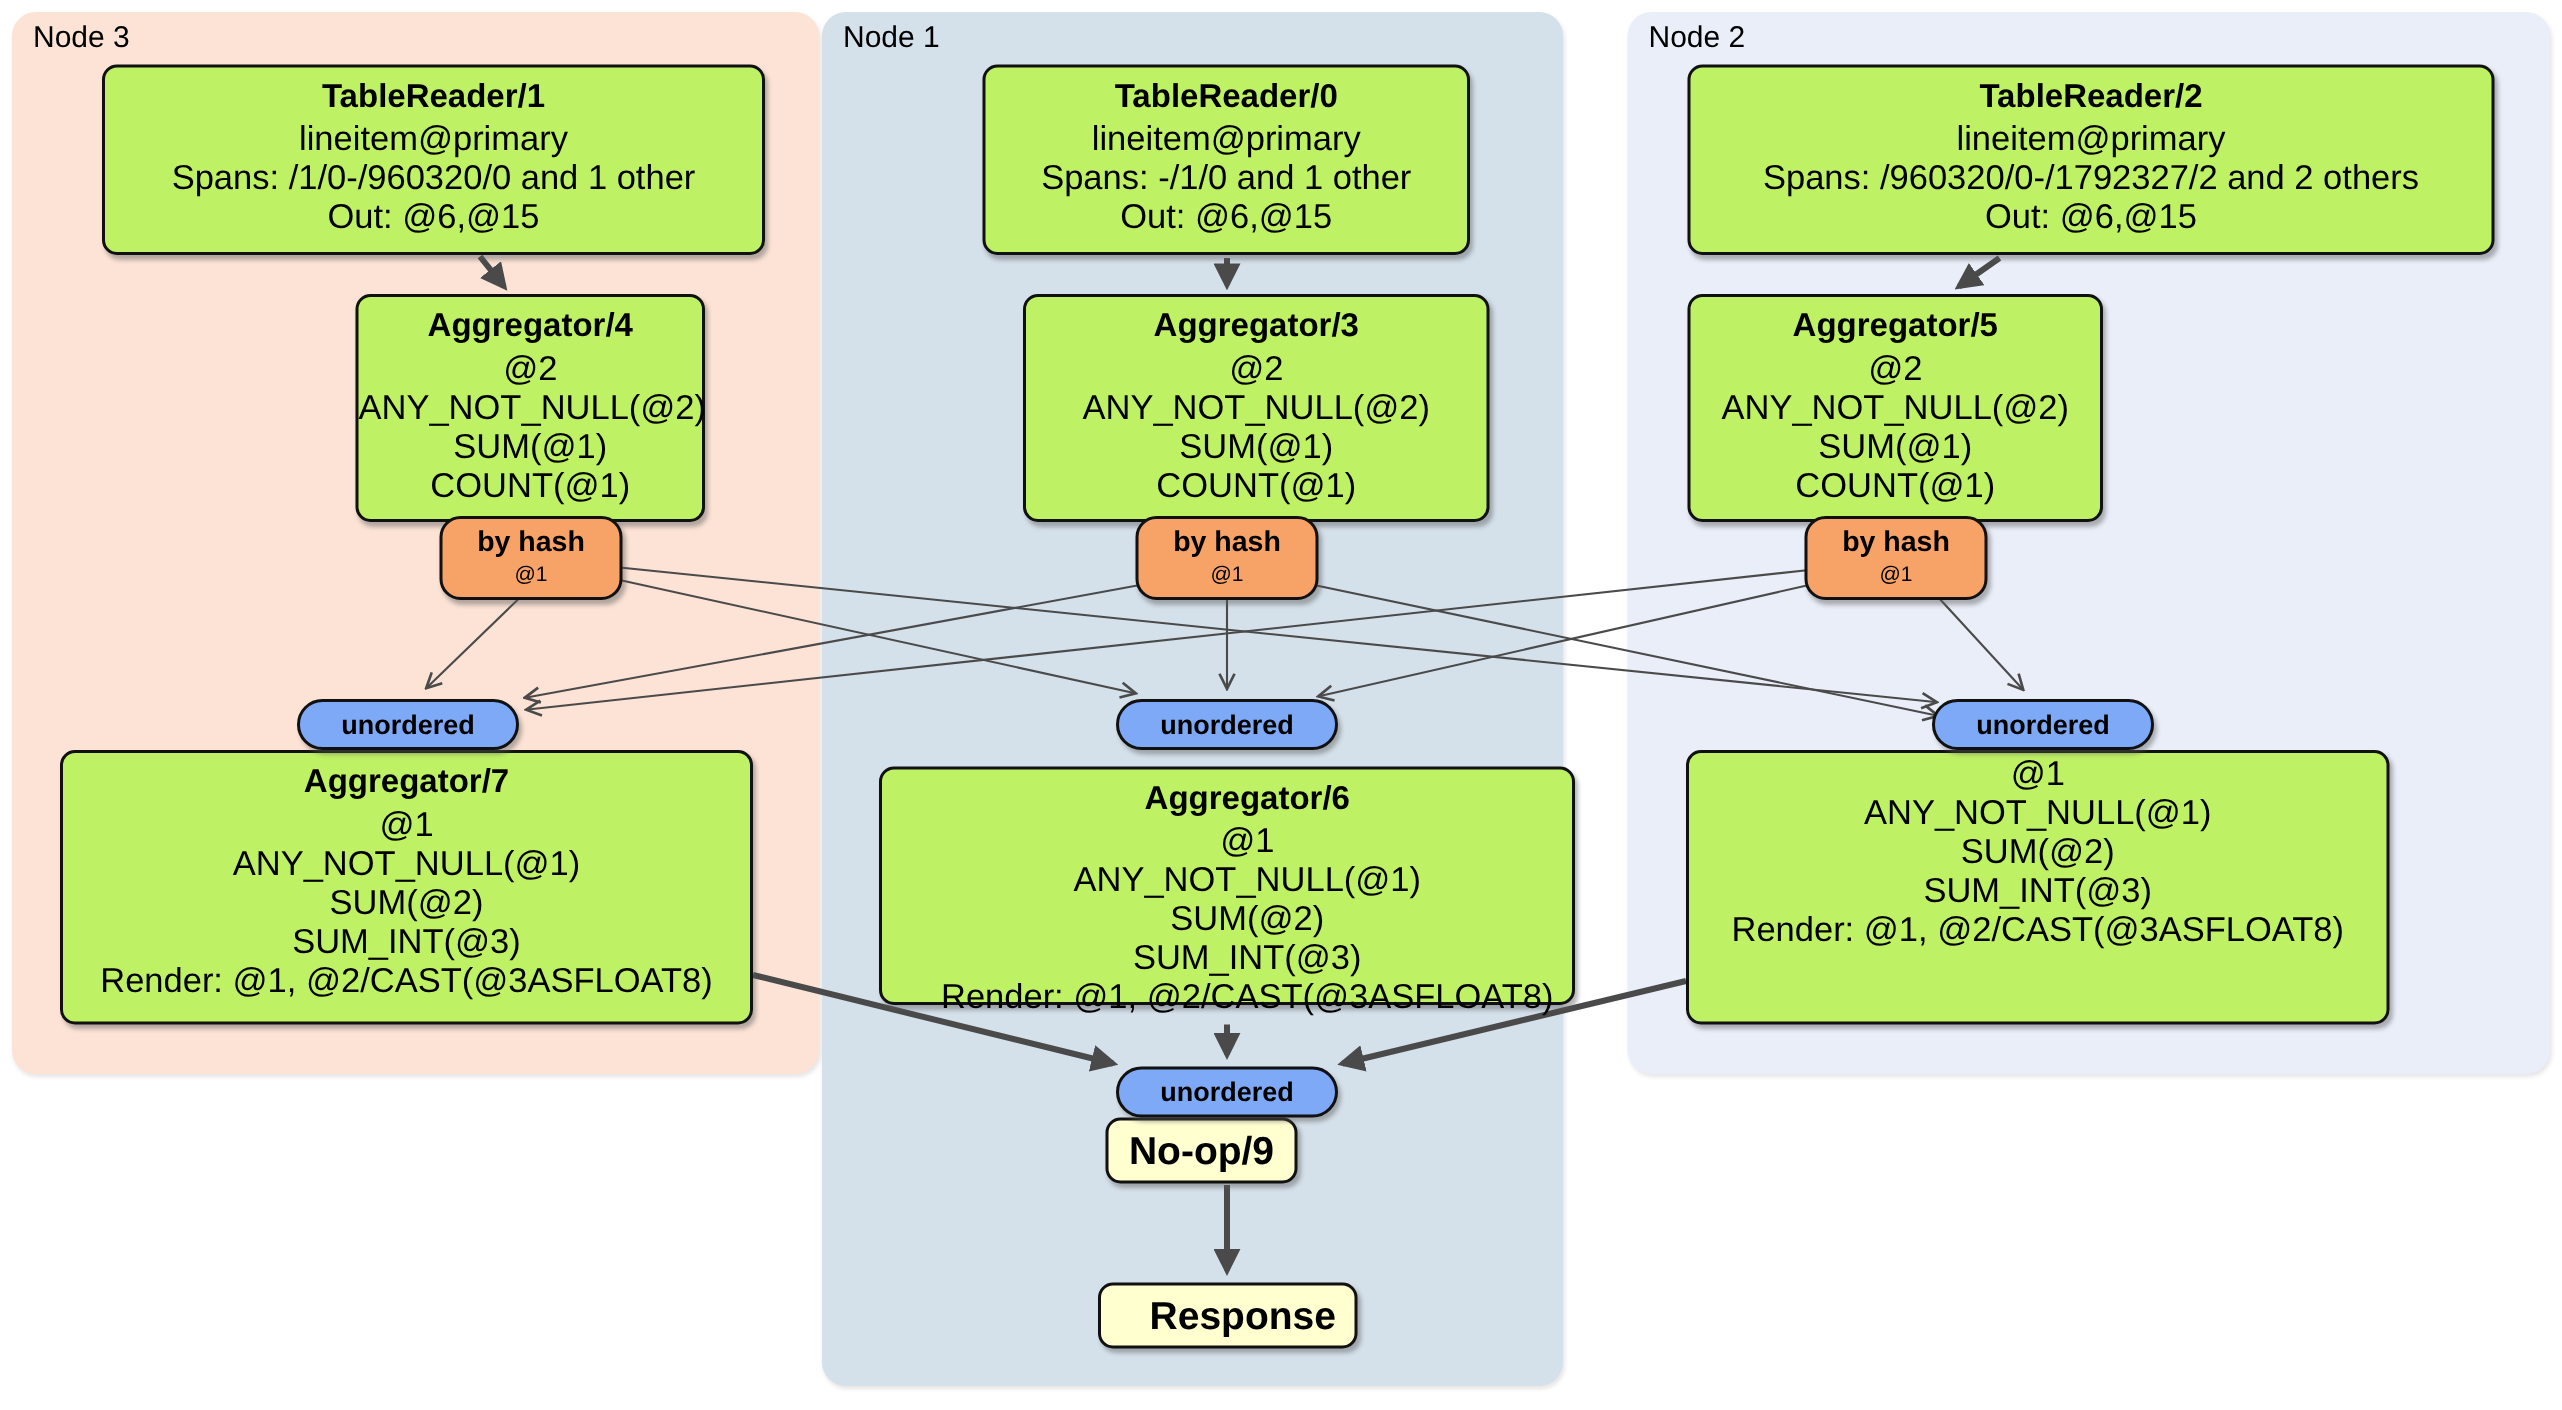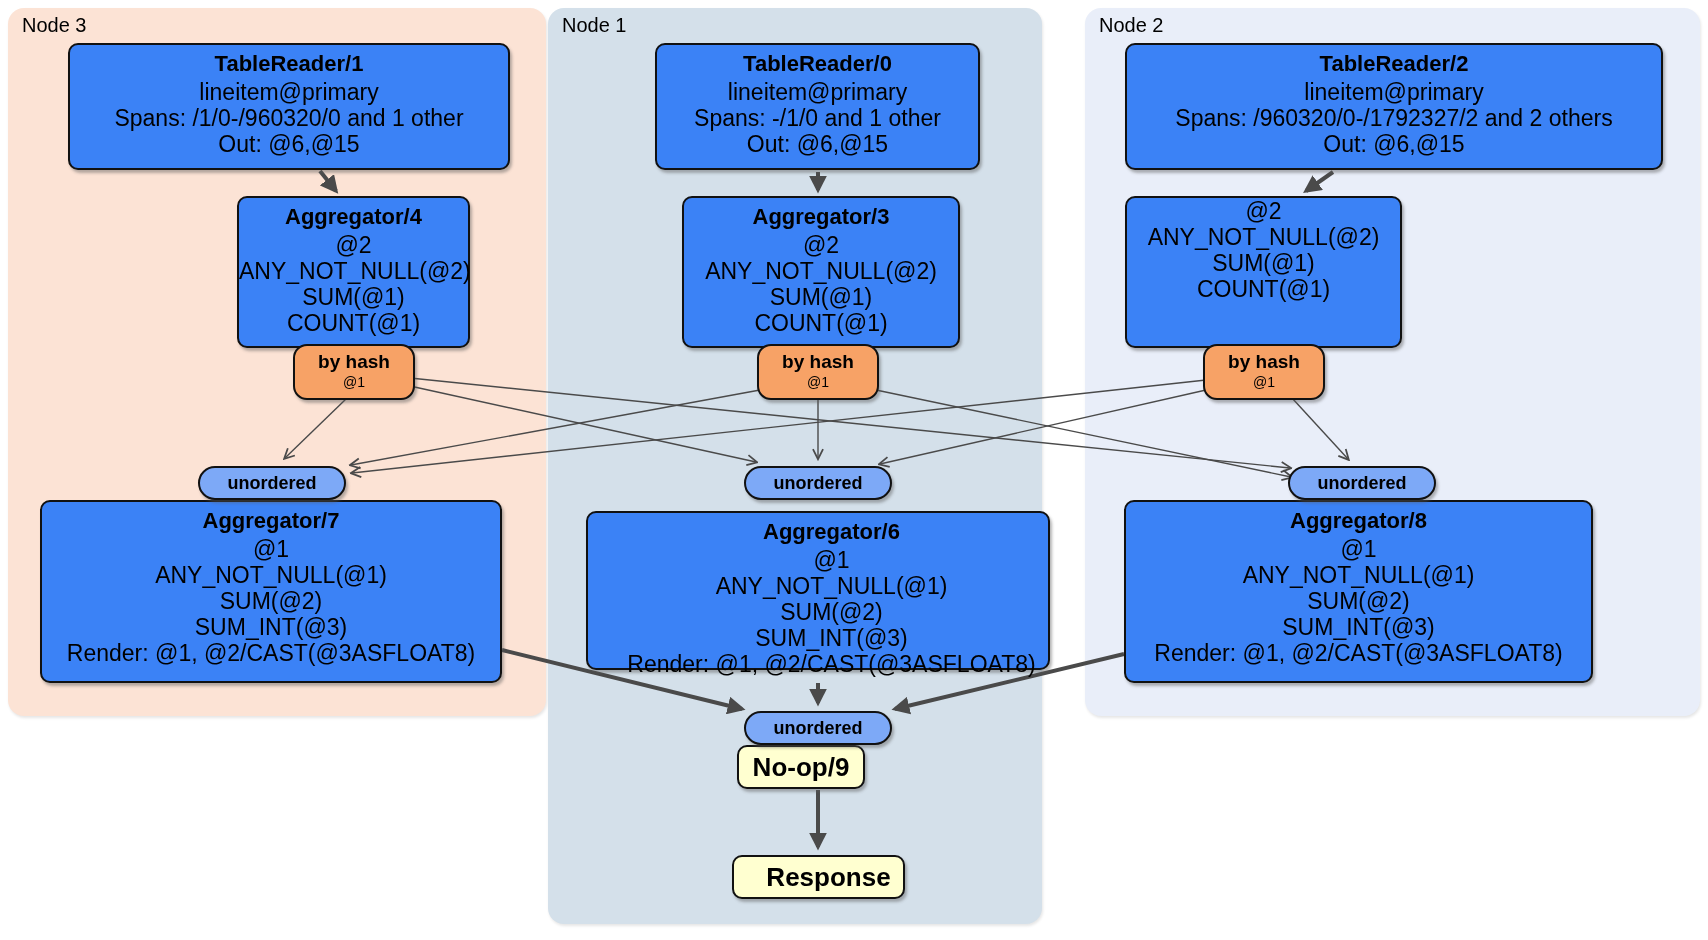--- a/index.html
+++ b/index.html
@@ -5,40 +5,40 @@
   html,body{margin:0;padding:0;background:#ffffff;}
   *{box-sizing:border-box;}
   .canvas{position:relative;width:1708px;height:940px;background:#ffffff;
           font-family:Liberation Sans, sans-serif;color:#000;overflow:hidden;}
   .panel{position:absolute;border-radius:16px;z-index:0;box-shadow:1px 2px 3px rgba(0,0,0,0.10);}
   #panel-node3{left:8px;top:8px;width:538px;height:708px;background:#fce3d5;}
   #panel-node1{left:548px;top:8px;width:494px;height:916px;background:#d4e0ea;}
   #panel-node2{left:1085px;top:8px;width:615px;height:708px;background:#e9eef9;}
   .panel-label{position:absolute;top:6px;left:14px;font-size:20px;color:#000;}
   .edges{position:absolute;left:0;top:0;z-index:1;pointer-events:none;}
-  .pbox{position:absolute;background:#3b82f6;border:2px solid #111;border-radius:10px;
+  .pbox{position:absolute;background:#bef264;border:2px solid #111;border-radius:10px;
         text-align:center;z-index:2;box-shadow:2px 3px 3px rgba(90,90,90,0.45);}
   .box-title{font-size:22px;font-weight:bold;line-height:30px;padding-top:4px;}
   .box-line{font-size:23px;line-height:26px;white-space:nowrap;}
   .hash{position:absolute;width:122px;height:56px;background:#f7a266;border:2px solid #111;
         border-radius:14px;text-align:center;z-index:3;box-shadow:2px 3px 3px rgba(90,90,90,0.45);}
   .hash-label{font-size:19px;font-weight:bold;line-height:25px;padding-top:3px;}
   .hash-tag{font-size:14px;line-height:17px;}
   .sync{position:absolute;width:148px;height:34px;background:#7da9f7;border:2px solid #111;
         border-radius:17px;text-align:center;font-size:18px;font-weight:bold;line-height:30px;
         z-index:3;box-shadow:2px 3px 3px rgba(90,90,90,0.45);}
   .term{position:absolute;background:#ffffd0;border:2px solid #111;border-radius:10px;
         display:flex;align-items:center;justify-content:center;font-size:26px;font-weight:bold;
         z-index:2;box-shadow:2px 3px 3px rgba(90,90,90,0.45);}
   
   #tr1{left:68px;top:43px;width:442px;height:127px;}
   #tr0{left:655px;top:43px;width:325px;height:127px;}
   #tr2{left:1125px;top:43px;width:538px;height:127px;}
   #agg4{left:237px;top:196px;width:233px;height:152px;}
-  #agg3{left:682px;top:196px;width:278px;height:152px;}
+  #agg3{left:682px;top:196px;width:311px;height:152px;}
   #agg5{left:1125px;top:196px;width:277px;height:152px;}
   #agg7{left:40px;top:500px;width:462px;height:183px;}
   #agg6{left:586px;top:511px;width:464px;height:159px;padding-left:27px;}
   #agg8{left:1124px;top:500px;width:469px;height:183px;}
   #hash3{left:293px;top:344px;}
   #hash1{left:757px;top:344px;}
   #hash2{left:1203px;top:344px;}
   #sync3{left:198px;top:466px;}
   #sync1{left:744px;top:466px;}
   #sync2{left:1288px;top:466px;}
@@ -119,20 +119,21 @@
     <div class="box-line">COUNT(@1)</div>
   </div>
   <div class="pbox" id="agg3">
     <div class="box-title">Aggregator/3</div>
     <div class="box-line">@2</div>
     <div class="box-line">ANY_NOT_NULL(@2)</div>
     <div class="box-line">SUM(@1)</div>
     <div class="box-line">COUNT(@1)</div>
   </div>
   <div class="pbox" id="agg5">
+    <div class="box-title">Aggregator/5</div>
     <div class="box-line">@2</div>
     <div class="box-line">ANY_NOT_NULL(@2)</div>
     <div class="box-line">SUM(@1)</div>
     <div class="box-line">COUNT(@1)</div>
   </div>
 
   <div class="hash" id="hash3">
     <div class="hash-label">by hash</div>
     <div class="hash-tag">@1</div>
   </div>
@@ -159,21 +160,20 @@
   </div>
   <div class="pbox" id="agg6">
     <div class="box-title">Aggregator/6</div>
     <div class="box-line">@1</div>
     <div class="box-line">ANY_NOT_NULL(@1)</div>
     <div class="box-line">SUM(@2)</div>
     <div class="box-line">SUM_INT(@3)</div>
     <div class="box-line">Render: @1, @2/CAST(@3ASFLOAT8)</div>
   </div>
   <div class="pbox" id="agg8">
-    <div class="box-title">Aggregator/8</div>
     <div class="box-line">@1</div>
     <div class="box-line">ANY_NOT_NULL(@1)</div>
     <div class="box-line">SUM(@2)</div>
     <div class="box-line">SUM_INT(@3)</div>
     <div class="box-line">Render: @1, @2/CAST(@3ASFLOAT8)</div>
   </div>
 
   <div class="sync" id="sync4">unordered</div>
   <div class="term" id="noop">No-op/9</div>
   <div class="term" id="response">Response</div>

